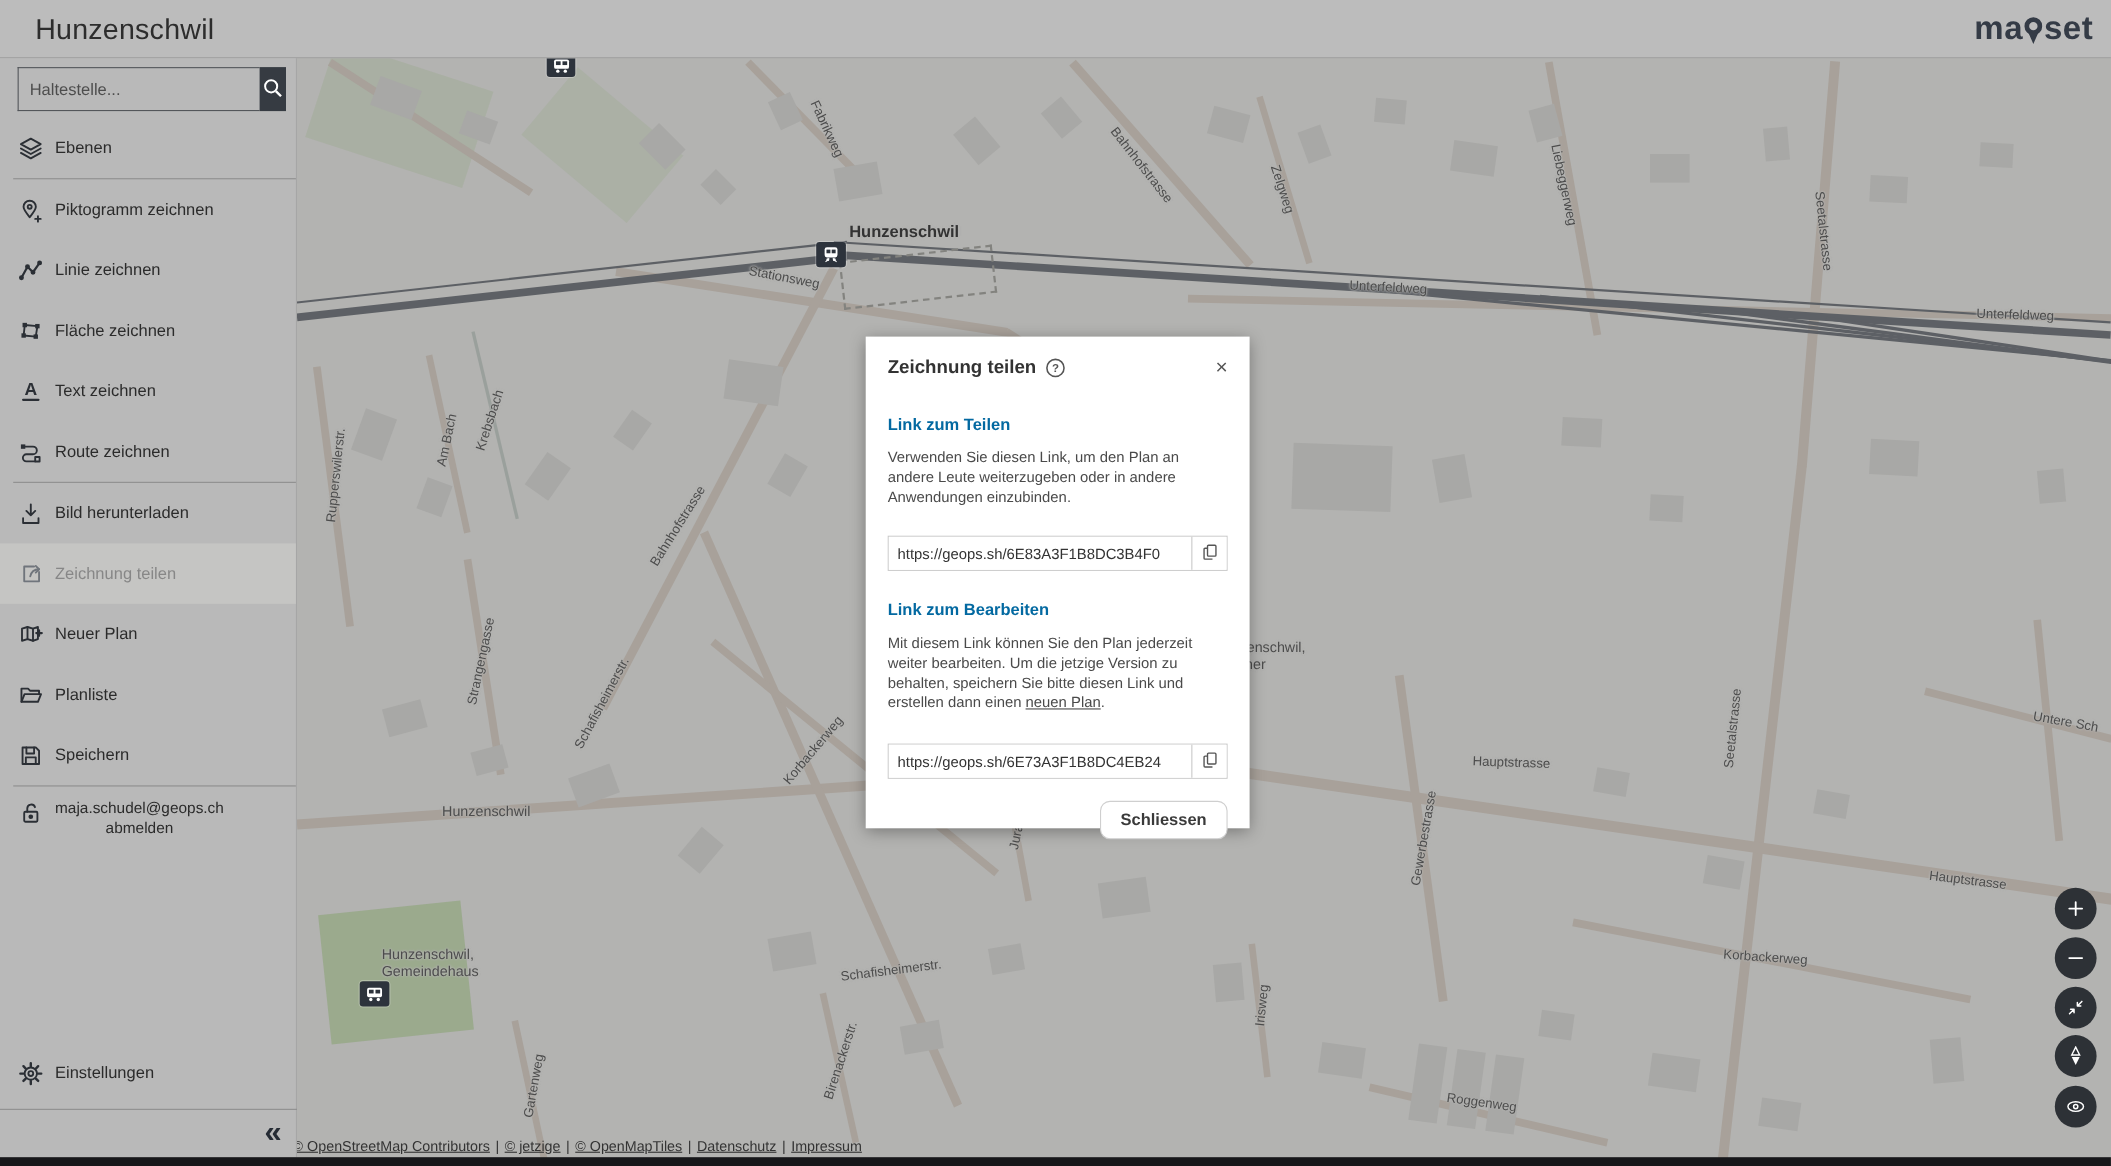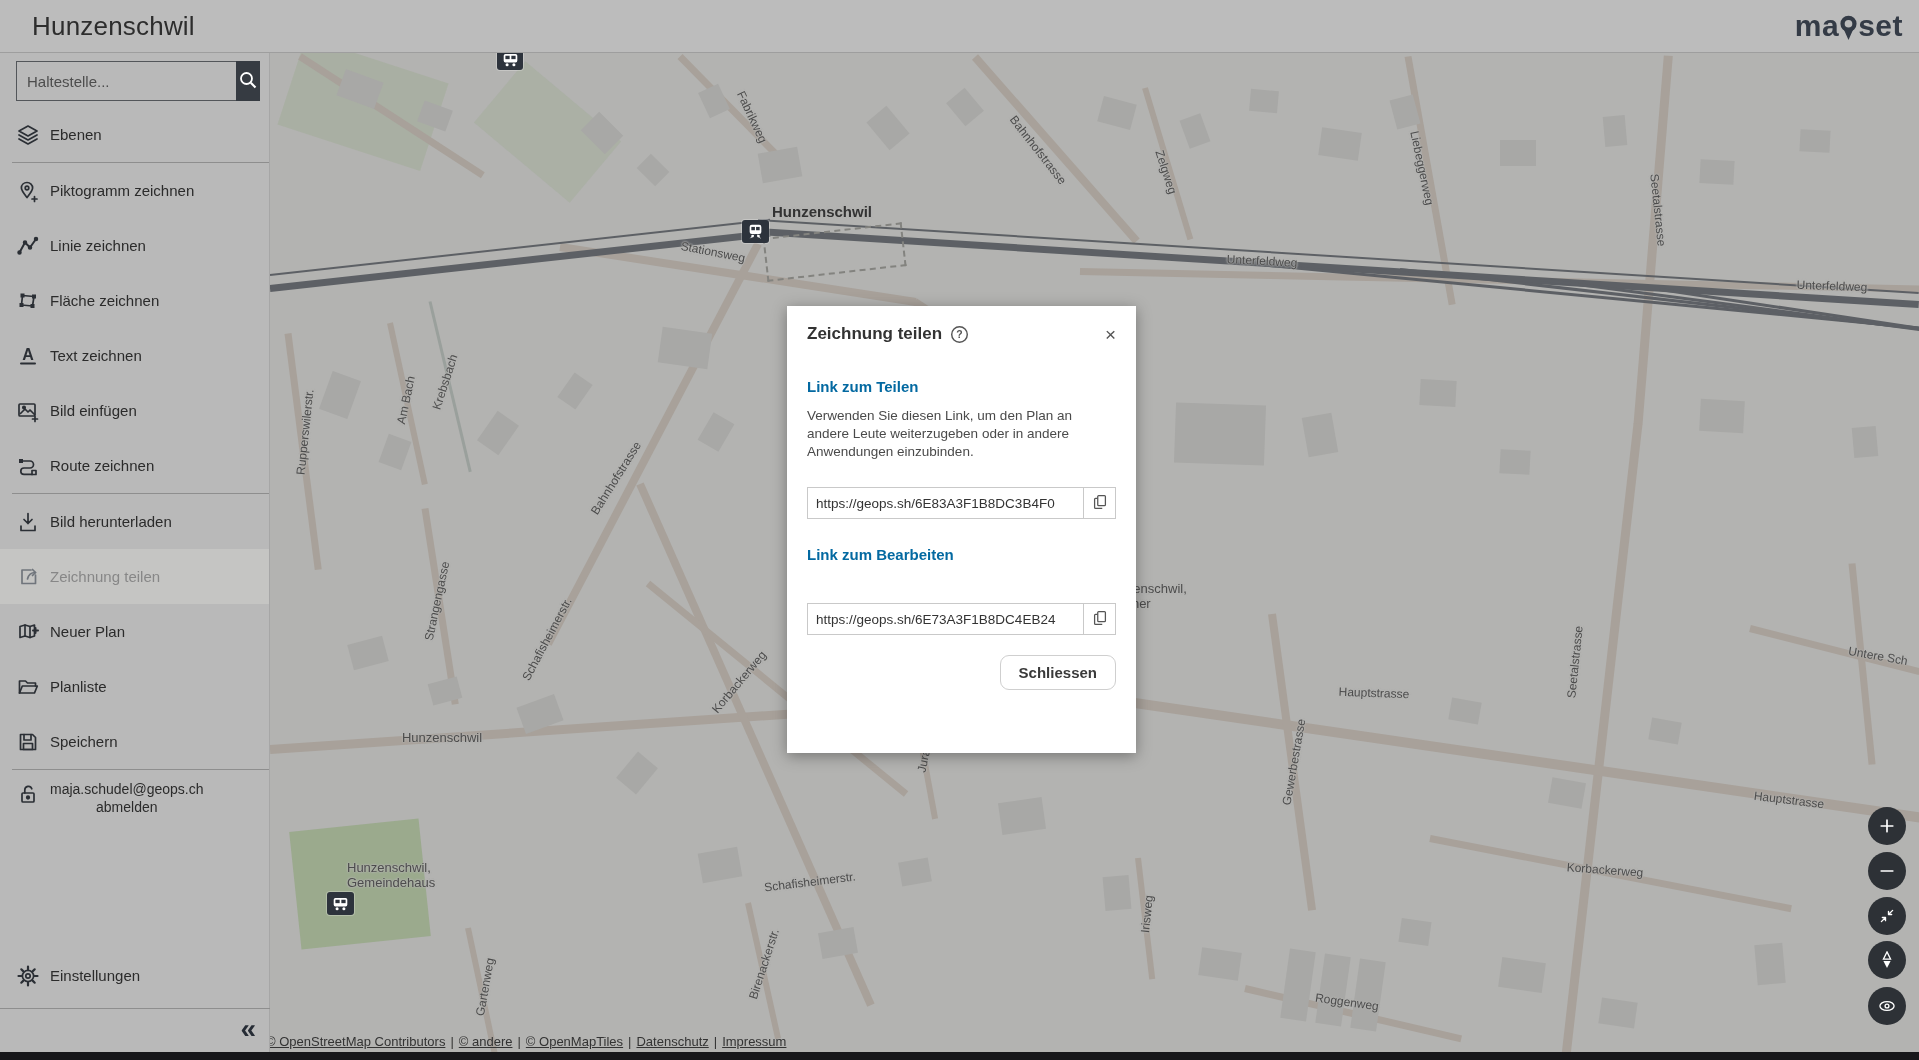--- a/index.html
+++ b/index.html
@@ -322,31 +322,20 @@
           <svg width="24" height="24" viewBox="0 0 24 24" fill="none" stroke="currentColor" stroke-width="1.7" stroke-linecap="round" stroke-linejoin="round">
             <text x="12" y="15.5" text-anchor="middle" font-size="16" font-weight="bold" fill="currentColor" stroke="none" font-family="Liberation Sans,sans-serif">A</text>
             <path d="M5 19.5h14" stroke-width="2"></path>
           </svg>
         </span>
         <span class="mi-label">Text zeichnen</span>
       </div>
       <div class="menu-item">
         <span class="mi-icon">
           <svg width="24" height="24" viewBox="0 0 24 24" fill="none" stroke="currentColor" stroke-width="1.7" stroke-linecap="round" stroke-linejoin="round">
-            <rect x="3" y="5" width="16" height="12" rx="1"></rect>
-            <path d="M4.5 14.5 9 10l3 3 2-2 4.5 4.5"></path>
-            <circle cx="8" cy="8.5" r="1.2" fill="currentColor"></circle>
-            <path d="M19 17.5v5M16.5 20h5"></path>
-          </svg>
-        </span>
-        <span class="mi-label">Bild einfügen</span>
-      </div>
-      <div class="menu-item">
-        <span class="mi-icon">
-          <svg width="24" height="24" viewBox="0 0 24 24" fill="none" stroke="currentColor" stroke-width="1.7" stroke-linecap="round" stroke-linejoin="round">
             <rect x="3" y="5" width="4" height="4" fill="currentColor" stroke="none"></rect>
             <path d="M7 7h7a3.5 3.5 0 0 1 0 7H8a3.2 3.2 0 0 0 0 6.4h8"></path>
             <rect x="16" y="16.5" width="4" height="4"></rect>
           </svg>
         </span>
         <span class="mi-label">Route zeichnen</span>
       </div>
       <div class="menu-divider"></div>
       <div class="menu-item">
         <span class="mi-icon">
@@ -419,21 +408,21 @@
           </svg>
         </span>
       <span class="mi-label">Einstellungen</span>
     </div>
   </div>
   <div class="collapse-row">
     <span class="collapse-btn">«</span>
   </div>
 </div>
 
-<div class="attribution"><a>© OpenStreetMap Contributors</a><span class="sep">|</span><a>© andere</a><span class="sep">|</span><a>© OpenMapTiles</a><span class="sep">|</span><a>Datenschutz</a><span class="sep">|</span><a>Impressum</a></div>
+<div class="attribution"><a>© OpenStreetMap Contributors</a><span class="sep">|</span><a>© jetzige</a><span class="sep">|</span><a>© OpenMapTiles</a><span class="sep">|</span><a>Datenschutz</a><span class="sep">|</span><a>Impressum</a></div>
 
 <div id="controls">
     <div class="ctl" style="left: 1868px; top: 807px;">
       <span style="display: flex;">
         <svg width="20" height="20" viewBox="0 0 24 24" stroke="#fff" stroke-width="2" fill="none" stroke-linecap="round">
           <path d="M12 5v14M5 12h14"></path>
         </svg>
       </span>
     </div>
     <div class="ctl" style="left: 1868px; top: 852px;">
@@ -488,21 +477,22 @@
       <span>
         <svg width="18" height="18" viewBox="0 0 20 20">
             <rect x="7.5" y="3" width="8.5" height="11" rx="1" fill="none" stroke="#555" stroke-width="1.4"></rect>
             <path d="M7.5 6 H5 a1 1 0 0 0 -1 1 v9 a1 1 0 0 0 1 1 h7.5" fill="none" stroke="#555" stroke-width="1.4"></path>
           </svg>
       </span>
     </button>
   </div>
 
   <div class="dlg-sec" style="margin-top:27px">Link zum Bearbeiten</div>
-  <div class="url-row" style="margin-top:40px">
+  <div class="dlg-p" style="margin-top:13px"><span>Mit diesem Link können Sie den Plan jederzeit weiter bearbeiten. Um die jetzige Version zu behalten, speichern Sie bitte diesen Link und erstellen dann einen </span><a>neuen Plan</a><span>.</span></div>
+  <div class="url-row" style="margin-top:28px">
     <input class="url-input" readonly="" value="https://geops.sh/6E73A3F1B8DC4EB24" style="">
     <button class="copy-btn">
       <span>
         <svg width="18" height="18" viewBox="0 0 20 20">
             <rect x="7.5" y="3" width="8.5" height="11" rx="1" fill="none" stroke="#555" stroke-width="1.4"></rect>
             <path d="M7.5 6 H5 a1 1 0 0 0 -1 1 v9 a1 1 0 0 0 1 1 h7.5" fill="none" stroke="#555" stroke-width="1.4"></path>
           </svg>
       </span>
     </button>
   </div>

